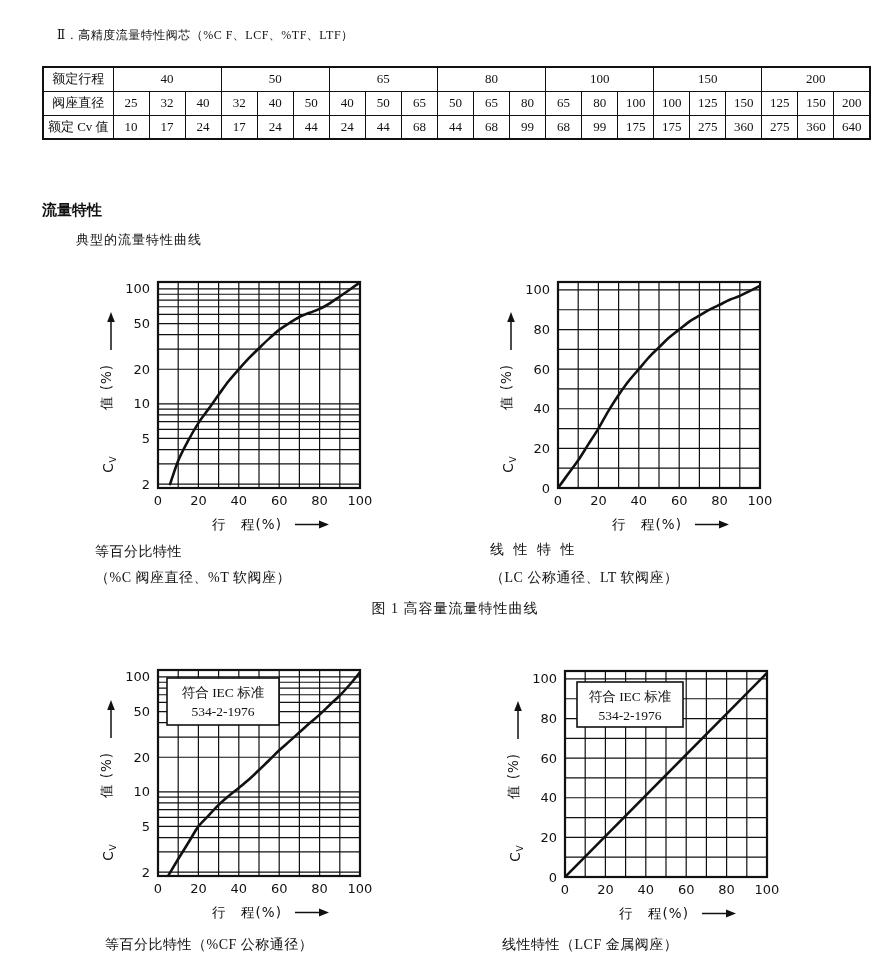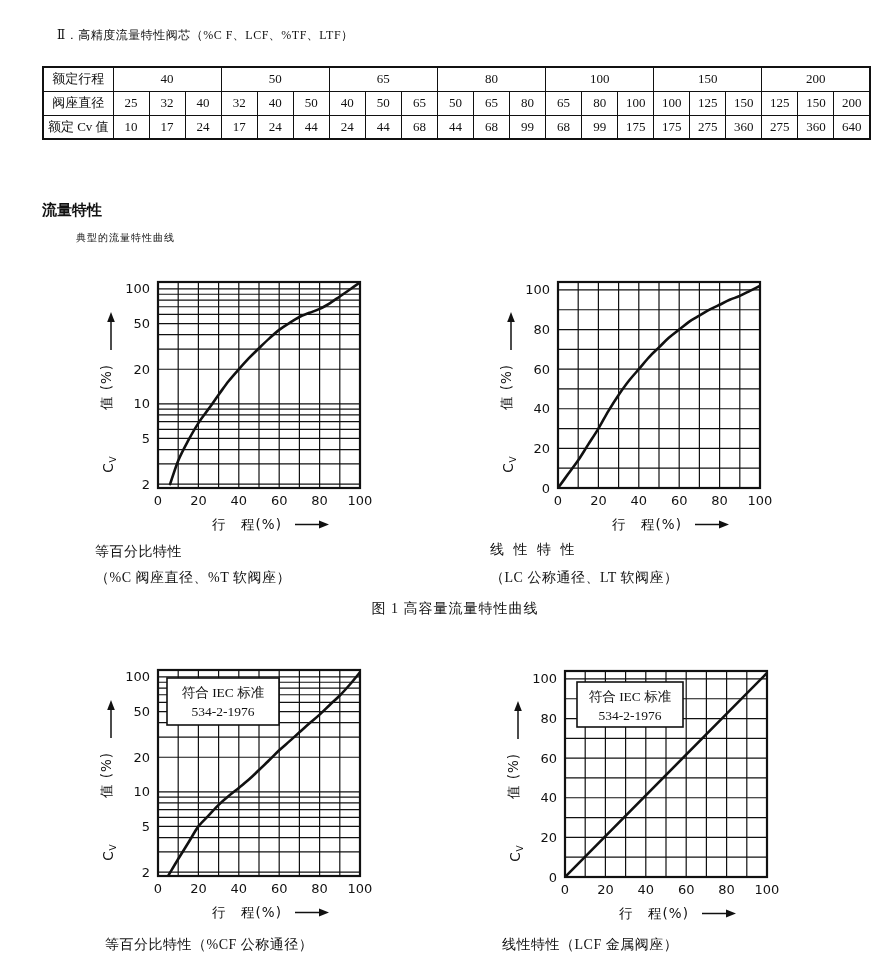--- a/index.html
+++ b/index.html
@@ -4,21 +4,21 @@
 <style>
   * { margin:0; padding:0; box-sizing:border-box; }
   html,body { background:#ffffff; }
   body {
     width:878px; height:978px; position:relative; overflow:hidden;
     font-family:"Liberation Serif","DejaVu Serif",serif; color:#111111;
   }
   .abs { position:absolute; }
   .title { font-size:12px; letter-spacing:0.5px; }
   .sec-head { font-family:"Liberation Sans","DejaVu Sans",sans-serif; font-weight:700; font-size:15px;text-align:right; }
-  .sec-sub { font-size:10px; letter-spacing:1px; }
+  .sec-sub { font-size:13px; letter-spacing:1px; }
   table.spec { border-collapse:collapse; table-layout:fixed; width:829px; font-size:13px; border:2px solid #111; }
   table.spec td { border:1px solid #111; text-align:center; height:24px; padding:0 1px; white-space:nowrap; overflow:hidden; }
   .cap { text-align:left; font-size:14px; letter-spacing:0.5px; }
   .figcap { text-align:center; font-size:14px; letter-spacing:1px; }
   svg text.tick { font-family:"DejaVu Sans","Liberation Sans",sans-serif; font-size:13px; fill:#111; }
   svg text.axis { font-family:"DejaVu Sans","Liberation Sans",sans-serif; font-size:13.5px; fill:#111; letter-spacing:1px; }
   svg text.ann  { font-family:"Liberation Serif","DejaVu Serif",serif; font-size:13.5px; fill:#111; }
 </style>
 </head>
 <body>

